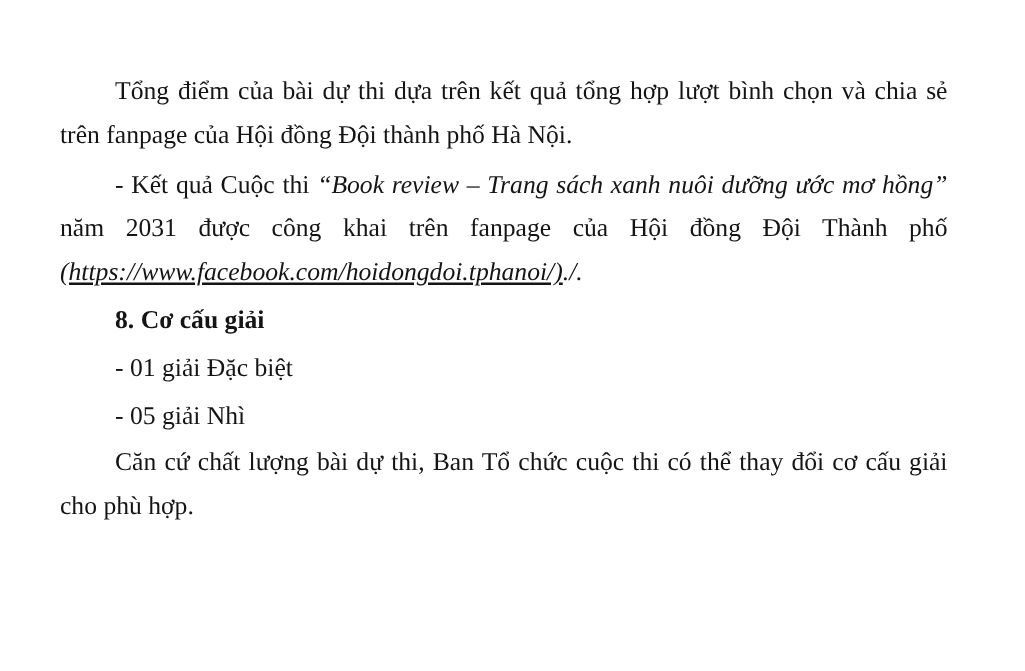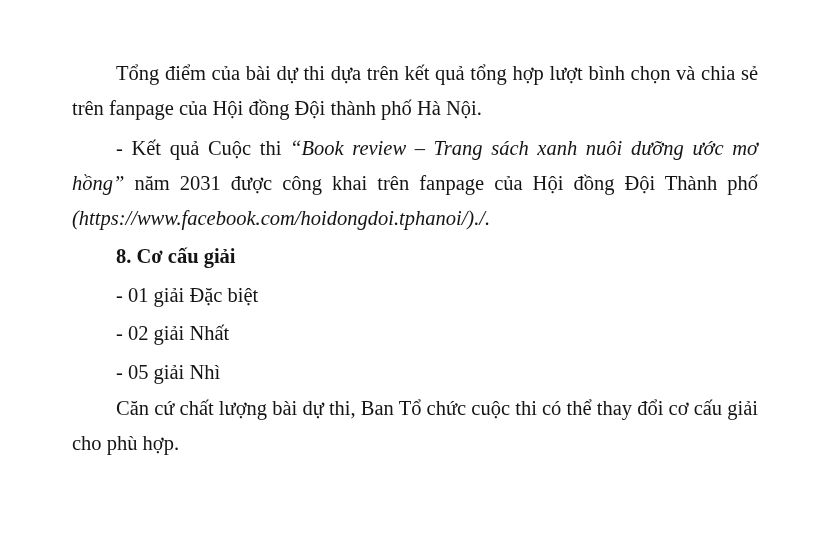--- a/index.html
+++ b/index.html
@@ -12,21 +12,21 @@
     background: #ffffff;
     font-family: "Liberation Serif", "DejaVu Serif", serif;
     color: #141414;
     overflow: hidden;
   }
   .page {
     position: relative;
     width: 820px;
     height: 393px;
     box-sizing: border-box;
-    padding: 56px 62px 0 72px;
+    padding: 56px 62px 0 48px;
   }
   .doc-body {
     font-size: 20.5px;
     line-height: 1.72;
     text-align: justify;
     text-justify: inter-word;
   }
   .para {
     margin: 0 0 1px 0;
     text-indent: 44px;
@@ -43,20 +43,21 @@
     margin: 2px 0 0 0;
     text-indent: 44px;
     font-weight: bold;
     line-height: 1.82;
   }
   .ital {
     font-style: italic;
   }
   .link {
     font-style: italic;
+    text-decoration: underline;
     text-underline-offset: 2px;
   }
   .spacer-sm { height: 3px; }
 </style>
 </head>
 <body>
 
 <div class="page">
   <div class="doc-body">
 
@@ -64,19 +65,18 @@
       <span>Tổng điểm của bài dự thi dựa trên kết quả tổng hợp lượt bình chọn và chia sẻ trên fanpage của Hội đồng Đội thành phố Hà Nội.</span>
     </p>
 
     <div class="spacer-sm"></div>
 
     <p class="para dash"><span>- Kết quả Cuộc thi </span><span class="ital">“Book review – Trang sách xanh nuôi dưỡng ước mơ hồng”</span><span> năm 2031 được công khai trên fanpage của Hội đồng Đội Thành phố </span><span class="link">(https://www.facebook.com/hoidongdoi.tphanoi/)</span><span class="ital">./.</span></p>
 
     <p class="heading">8. Cơ cấu giải</p>
 
     <p class="list-item">- 01 giải Đặc biệt</p>
-    <p class="list-item">- 02 giải Nhất</p>
     <p class="list-item">- 05 giải Nhì</p>
 
     <p class="para">Căn cứ chất lượng bài dự thi, Ban Tổ chức cuộc thi có thể thay đổi cơ cấu giải cho phù hợp.</p>
 
   </div>
 </div>
 
 </body></html>

